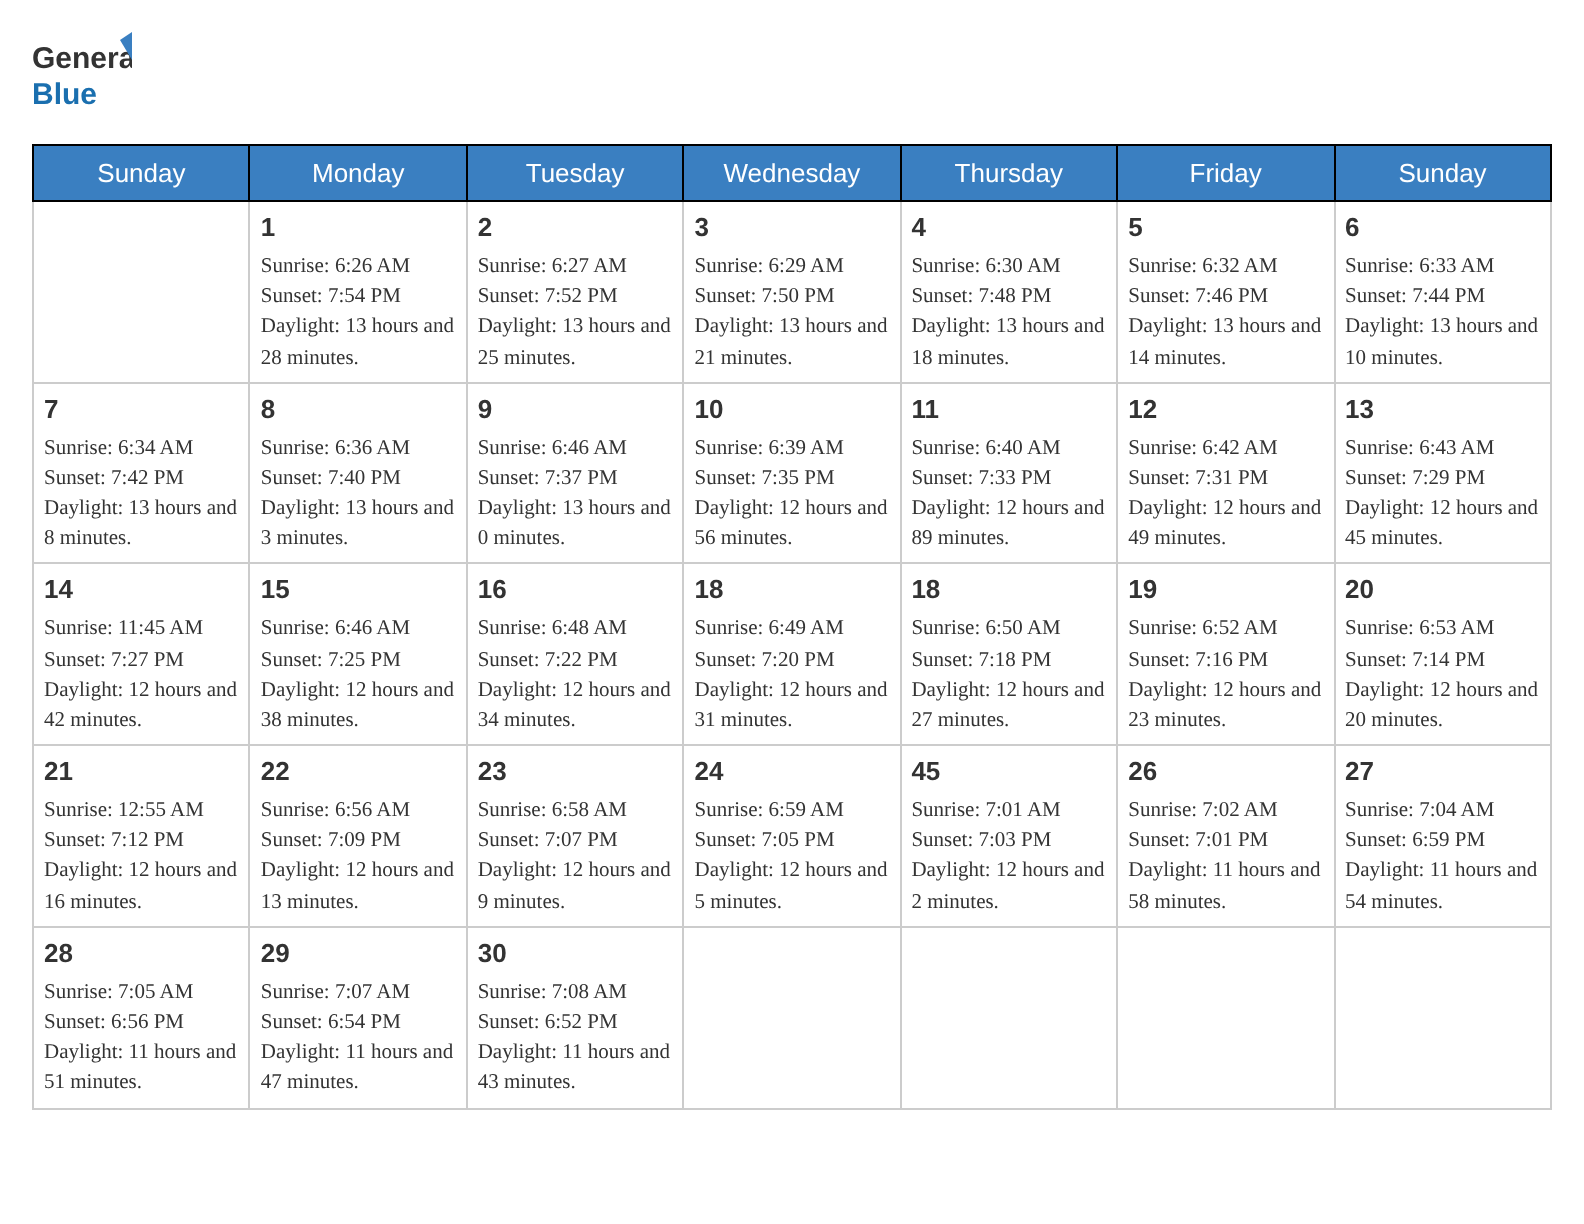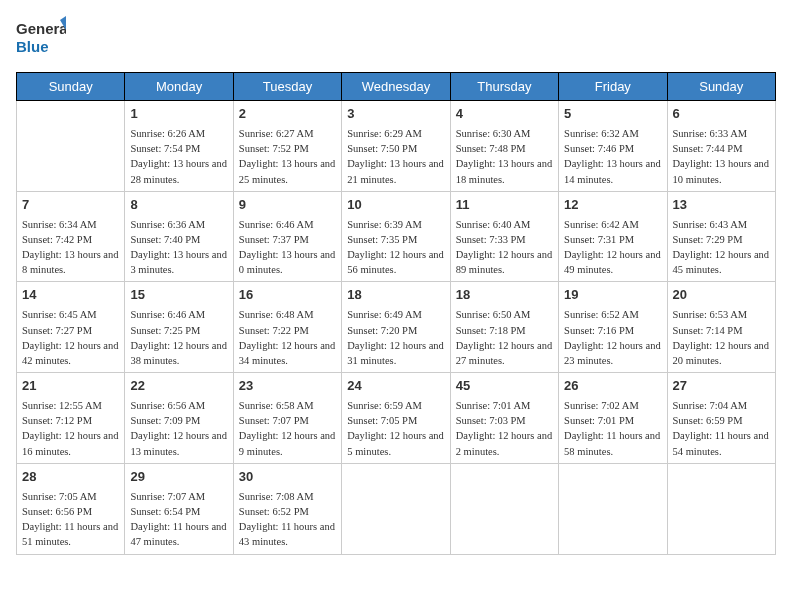--- a/index.html
+++ b/index.html
@@ -203,21 +203,21 @@
             <div>Sunrise: 6:43 AM</div>
             <div>Sunset: 7:29 PM</div>
             <div>Daylight: 12 hours and 45 minutes.</div>
           </div>
         </td>
       </tr>
       <tr>
         <td>
           <span class="day-num">14</span>
           <div class="day-info">
-            <div>Sunrise: 6:45 AM</div>
+            <div>Sunrise: 11:45 AM</div>
             <div>Sunset: 7:27 PM</div>
             <div>Daylight: 12 hours and 42 minutes.</div>
           </div>
         </td>
         <td>
           <span class="day-num">15</span>
           <div class="day-info">
             <div>Sunrise: 6:46 AM</div>
             <div>Sunset: 7:25 PM</div>
             <div>Daylight: 12 hours and 38 minutes.</div>

